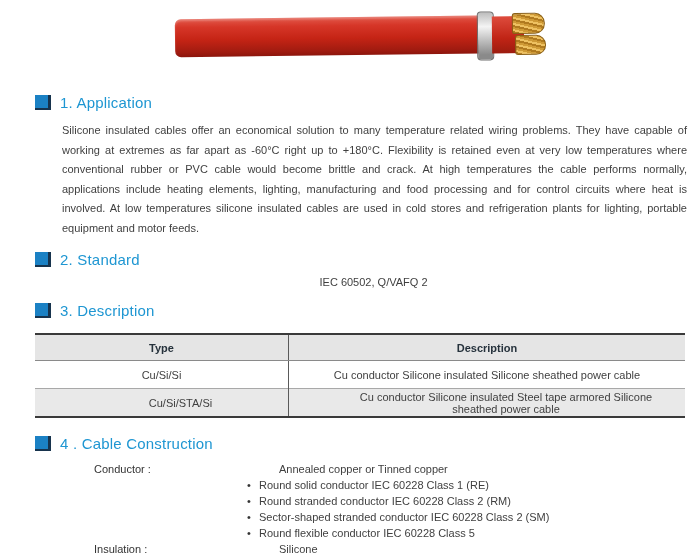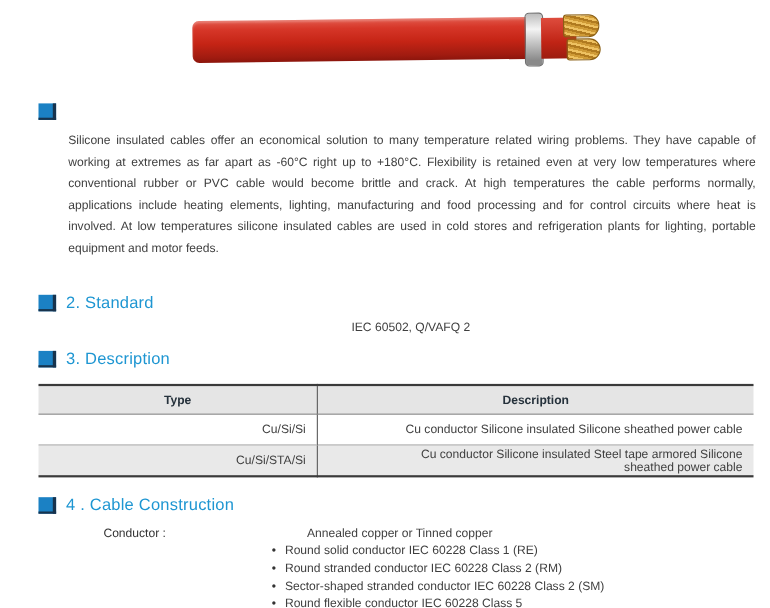--- a/index.html
+++ b/index.html
@@ -43,35 +43,35 @@
     border-right: 3px solid #17334d; border-bottom: 2px solid #17334d;
     flex: 0 0 auto;
   }
   .sec-title { color: #1e96d2; font-size: 15px; font-weight: 400; margin-left: 9px; letter-spacing: 0.2px; }
 
   .h1 { margin-top: 14px; }
   .para {
     margin: 10px 0 0 27px; width: 625px;
     font-size: 11px; line-height: 19.5px; text-align: justify; color: #3f3f3f;
   }
-  .h2 { margin-top: 31px; }
+  .h2 { margin-top: 13px; }
   .standard-text { margin: 8px 0 0 27px; font-size: 11px; color: #3f3f3f; text-align: center; }
   .h3 { margin-top: 14px; text-align: right; }
 
   
   .desc-table {
     margin-top: 14px; width: 650px; border-collapse: collapse;
     border-top: 2px solid #3a3a3a; border-bottom: 2px solid #3a3a3a;
     font-size: 11px;
   }
   .desc-table th {
     background: #e5e5e5; color: #26323c; font-weight: bold;
     height: 25px; border-bottom: 1px solid #8a8a8a; text-align: center; padding: 0 8px;
   }
-  .desc-table td { height: 27px; text-align: right; padding: 0 10px; color: #3f3f3f; }
+  .desc-table td { height: 27px; text-align: center; padding: 0 10px; color: #3f3f3f; }
   .desc-table .col-divider { border-right: 1px solid #5a5a5a; }
   .desc-table tr.alt td { background: #e9e9e9; }
   .desc-table tr.row-sep td { border-top: 1px solid #a8a8a8; padding-left: 48px; }
   .desc-table .col-type { width: 195px; }
 
   .h4 { margin-top: 17px; }
 
   
   .construction { margin: 9px 0 0 27px; font-size: 11px; }
   .c-row { display: flex; line-height: 16px; }
@@ -90,20 +90,21 @@
     <div class="cable-inner"></div>
     <div class="copper copper-top"></div>
     <div class="copper copper-bottom"></div>
   </div>
 </div>
 
 <div class="content">
 
   <div class="sec-heading h1">
     <span class="sec-square"></span>
+    <span class="sec-title">1. Application</span>
   </div>
   <p class="para">Silicone insulated cables offer an economical solution to many temperature related wiring problems. They have capable of working at extremes as far apart as -60°C right up to +180°C. Flexibility is retained even at very low temperatures where conventional rubber or PVC cable would become brittle and crack. At high temperatures the cable performs normally, applications include heating elements, lighting, manufacturing and food processing and for control circuits where heat is involved. At low temperatures silicone insulated cables are used in cold stores and refrigeration plants for lighting, portable equipment and motor feeds.</p>
 
   <div class="sec-heading h2">
     <span class="sec-square"></span>
     <span class="sec-title">2. Standard</span>
   </div>
   <div class="standard-text">IEC 60502, Q/VAFQ 2</div>
 
   <div class="sec-heading h3">

